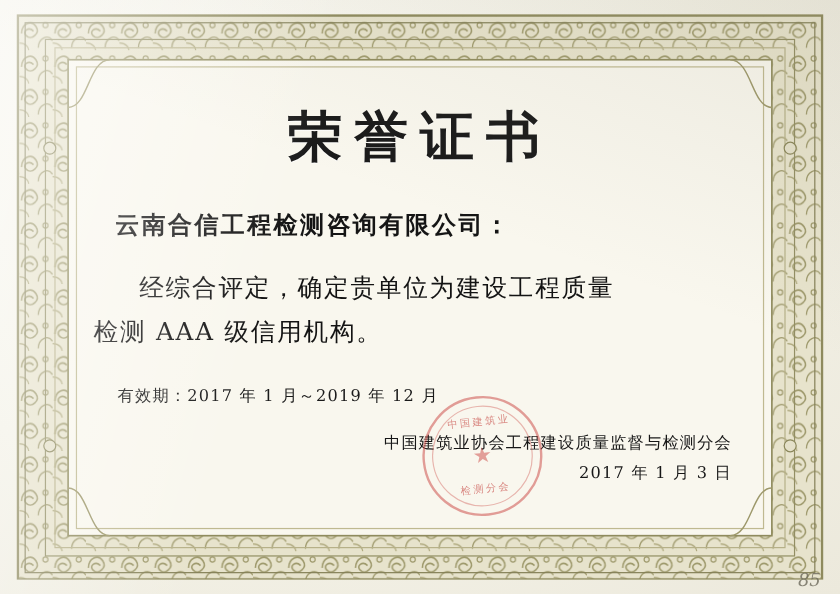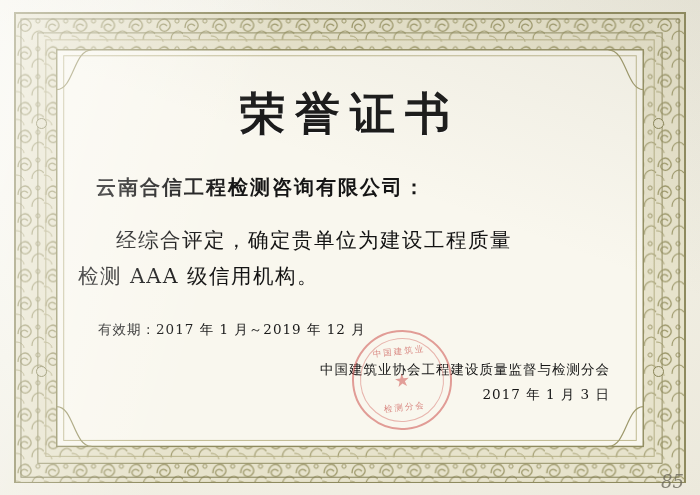--- a/index.html
+++ b/index.html
@@ -170,21 +170,21 @@
     font-family: "DejaVu Serif", serif;
   }
 
   
   .page-mark {
     position: absolute;
     right: 16px;
     bottom: 3px;
     font-family: "DejaVu Serif", serif;
     font-style: italic;
-    font-size: 18px;
+    font-size: 15px;
     color: #6d6a5c;
     opacity: 0.8;
   }
 </style>
 </head>
 <body>
 
 <div class="page">
 
   <div class="border-outer">

